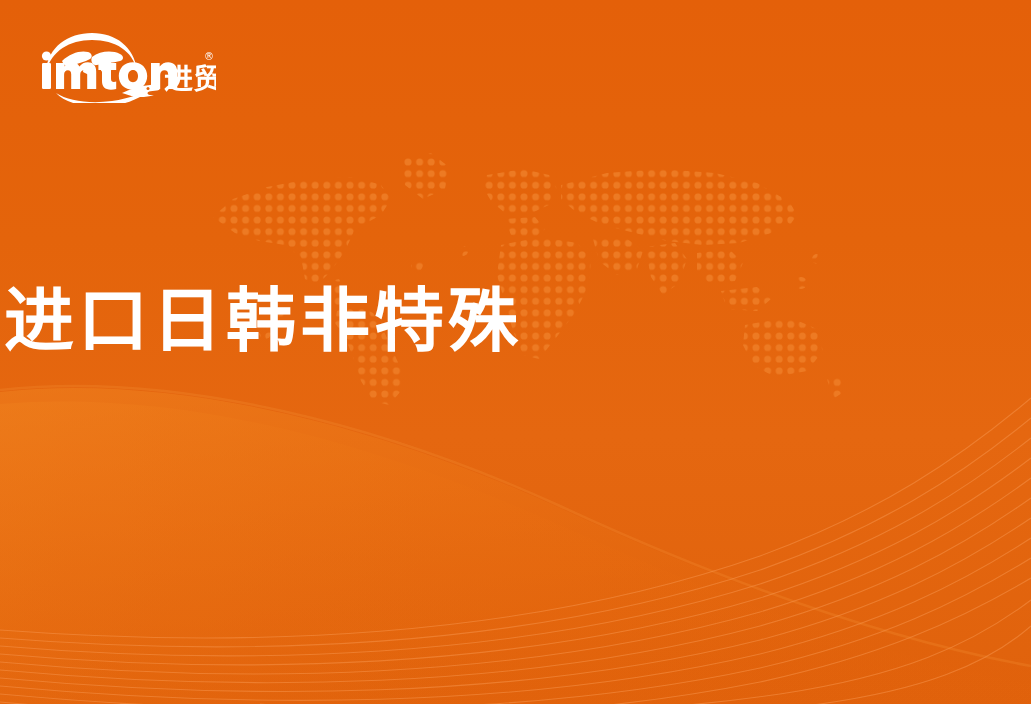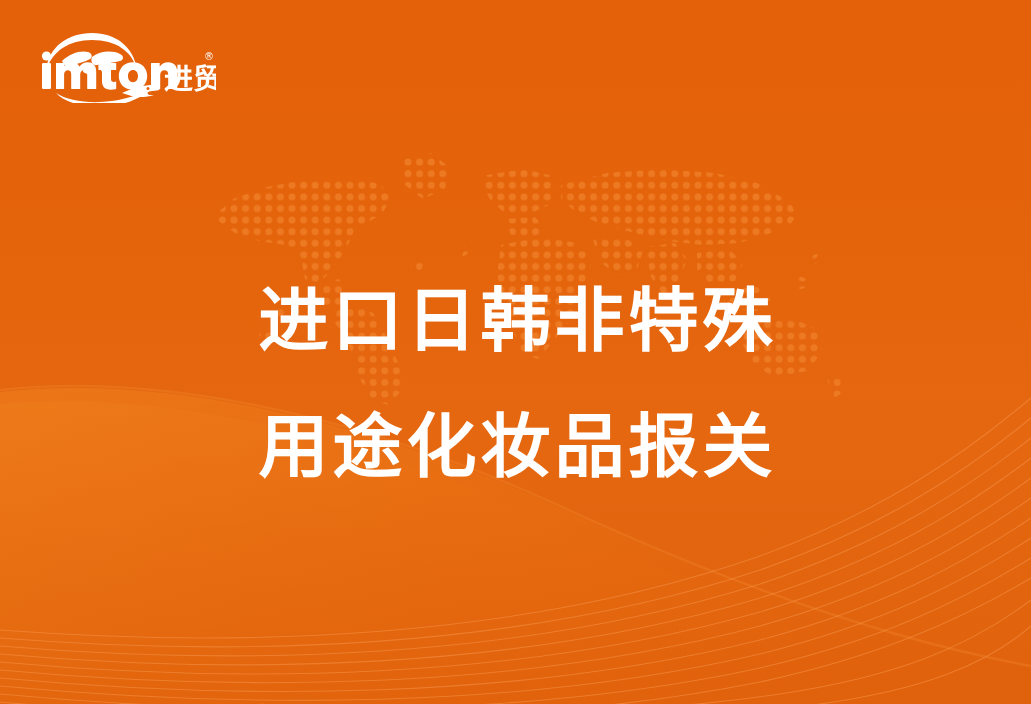--- a/index.html
+++ b/index.html
@@ -69,21 +69,20 @@
     width: 178px;
     height: 76px;
   }
 
   
   .headline {
     position: absolute;
     left: 0;
     top: 258px;
     width: 1031px;
-    text-align: center;
     color: #ffffff;
     font-family: "DejaVu Sans", "Liberation Sans", sans-serif;
     font-weight: 700;
     font-size: 70px;
     line-height: 126px;
     letter-spacing: 4px;
     text-indent: 4px;
     white-space: nowrap;
     -webkit-font-smoothing: antialiased;
   }
@@ -234,16 +233,15 @@
                l4 .3 c-6 1.6-13 2.2-19 1.4 -5-.7-8.4-2.2-12.9-3.6 Z"></path>
       <circle cx="110" cy="61.5" r="1.5" fill="#e4640b"></circle>
     </g>
 
     <text x="126" y="62" font-family="'DejaVu Sans','Liberation Sans',sans-serif" font-size="29" font-weight="700" fill="#ffffff">进贸通</text>
     <text x="166" y="33" font-family="'DejaVu Sans','Liberation Sans',sans-serif" font-size="10" fill="#ffffff">®</text>
   </svg>
 
   <div class="headline">
     <span class="line">进口日韩非特殊</span>
-    <span class="line">用途化妆品报关</span>
   </div>
 
 </div>
 
 </body></html>

